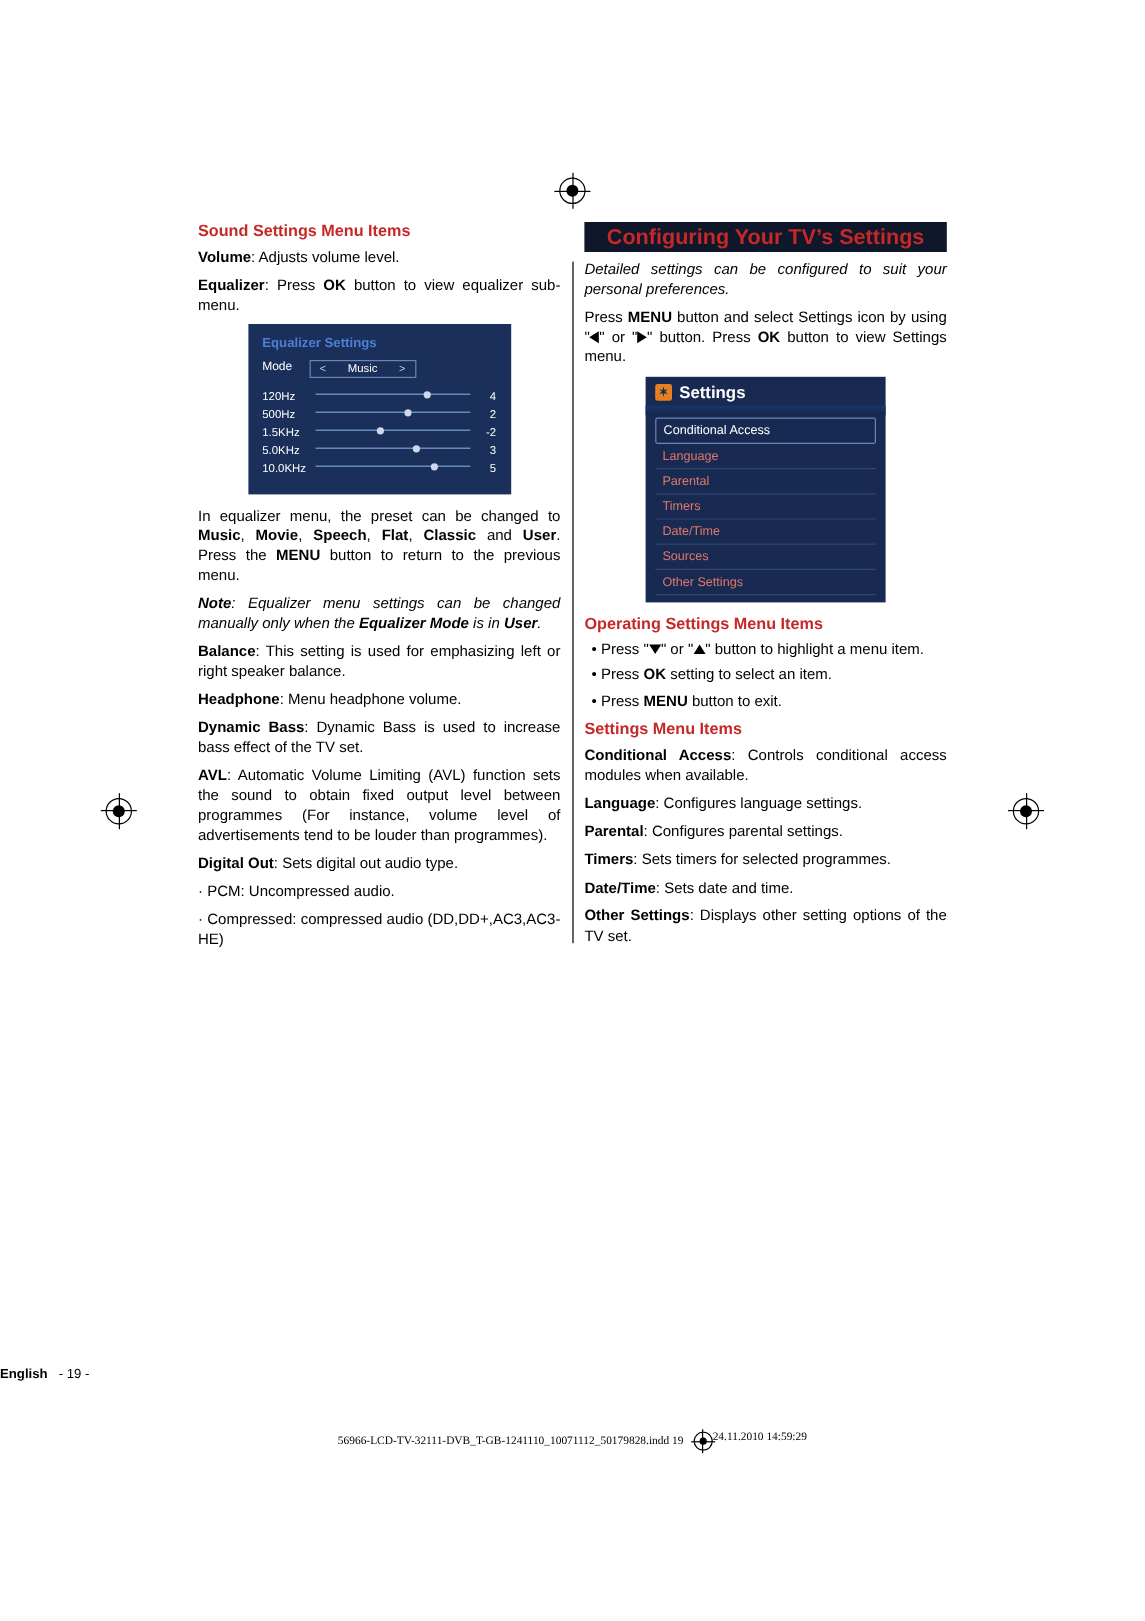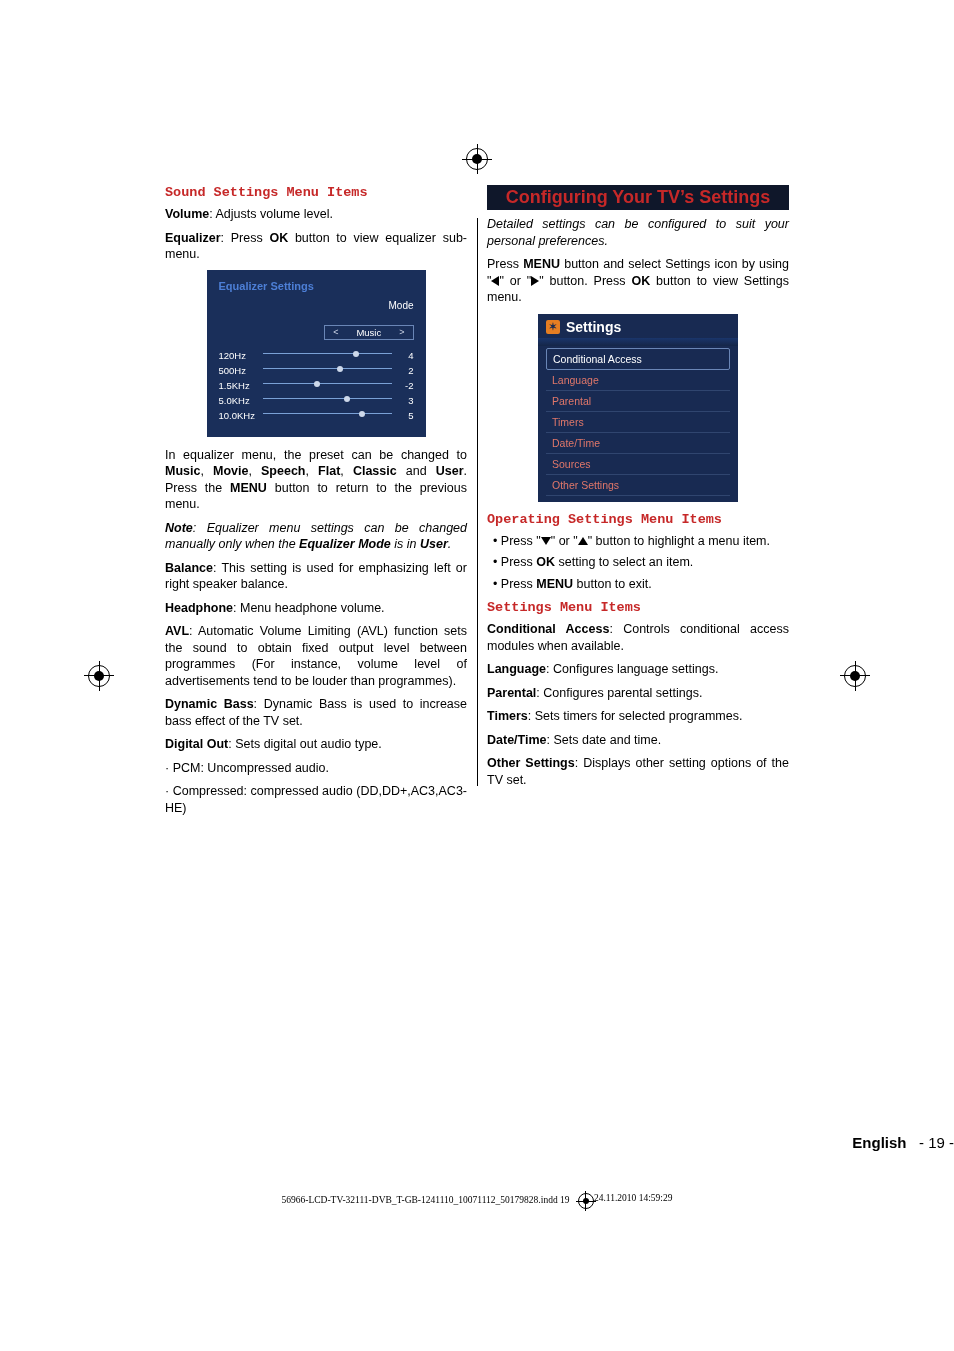--- a/index.html
+++ b/index.html
@@ -45,21 +45,20 @@
   }
   .col{
     flex:1;
     min-width:0;
   }
   h2.sound-title{
     color:#c62828;
     font-size:13.5px;
     font-weight:bold;
     margin:0 0 6px 0;
-    font-family:Liberation Mono, monospace;
   }
   h1.section-banner{
     color:#c62828;
     background:#0f172a;
     font-size:18px;
     font-weight:bold;
     text-align:center;
     padding:2px 6px;
     margin:0 0 6px 0;
   }
@@ -68,21 +67,21 @@
   .i{font-style:italic;}
   .eq-box{
     margin:6px auto 10px auto;
     width:195px;
     background:#1a2f5a;
     color:#fff;
     padding:10px 12px 12px 12px;
     font-size:10px;
   }
   .eq-title{color:#4d7fd6;font-weight:bold;font-size:11px;margin-bottom:8px;}
-  .eq-mode-row{display:flex;align-items:flex-end;gap:14px;margin-bottom:10px;flex-direction:column;}
+  .eq-mode-row{display:flex;align-items:flex-start;gap:14px;margin-bottom:10px;}
   .eq-mode-select{
     border:1px solid #6a86b6;
     padding:1px 8px;
     display:flex;align-items:center;gap:18px;
     font-size:9.5px;
   }
   .eq-mode-select .arrow{font-size:9px;color:#cfd7e8;}
   .eq-band{display:flex;align-items:flex-start;gap:4px;margin:4px 0;}
   .eq-label{width:40px;font-size:9.5px;}
   .eq-slider{position:relative;flex:1;height:8px;display:flex;align-items:center;}
@@ -122,22 +121,22 @@
   ul.bullets li:before{content:"• ";}
   .tri{display:inline-block;vertical-align:middle;}
   .tri-down{width:0;height:0;border-left:5px solid transparent;border-right:5px solid transparent;border-top:8px solid #000;}
   .tri-up{width:0;height:0;border-left:5px solid transparent;border-right:5px solid transparent;border-bottom:8px solid #000;}
   .tri-left{width:0;height:0;border-top:5px solid transparent;border-bottom:5px solid transparent;border-right:8px solid #000;}
   .tri-right{width:0;height:0;border-top:5px solid transparent;border-bottom:5px solid transparent;border-left:8px solid #000;}
   .footer-page{
     position:absolute;
     left:0;right:0;
     bottom:200px;
-    text-align:right;
-    font-size:15px;
+    text-align:left;
+    font-size:11px;
   }
   .footer-line{
     position:absolute;
     left:150px;right:150px;
     bottom:142px;
     display:flex;justify-content:center;
     font-size:9.5px;
     font-family:"Times New Roman",serif;
   }
   .footer-line .reg-mark-small{
@@ -247,23 +246,23 @@
       </p>
 
       <p class="i">
         <span class="b i">Note</span><span>: Equalizer menu settings can be changed manually only when the </span><span class="b i">Equalizer Mode</span><span> is in </span><span class="b i">User</span><span>.</span>
       </p>
 
       <p><span class="b">Balance</span><span>: This setting is used for emphasizing left or right speaker balance.</span></p>
 
       <p><span class="b">Headphone</span><span>: Menu headphone volume.</span></p>
 
+      <p><span class="b">Dynamic Bass</span><span>: Dynamic Bass is used to increase bass effect of the TV set.</span></p>
+
       <p><span class="b">AVL</span><span>: Automatic Volume Limiting (AVL) function sets the sound to obtain fixed output level between programmes (For instance, volume level of advertisements tend to be louder than programmes).</span></p>
-
-      <p><span class="b">Dynamic Bass</span><span>: Dynamic Bass is used to increase bass effect of the TV set.</span></p>
 
 
       <p><span class="b">Digital Out</span><span>: Sets digital out audio type.</span></p>
 
       <p>· PCM: Uncompressed audio.</p>
       <p>· Compressed: compressed audio (DD,DD+,AC3,AC3-HE)</p>
     </div>
 
     <div class="col">
       <h1 class="section-banner">Configuring Your TV’s Settings</h1>

